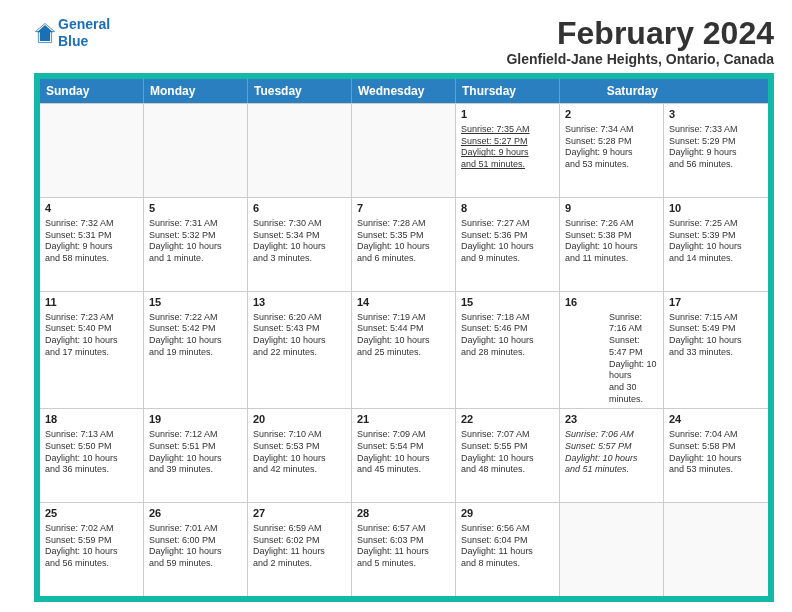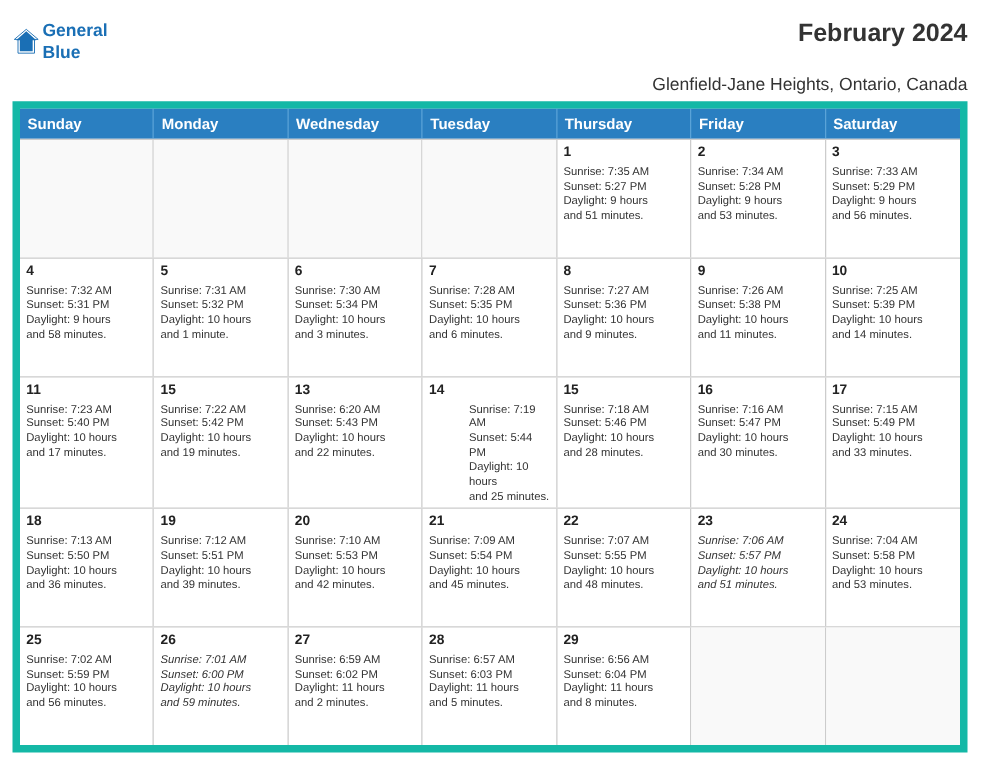--- a/index.html
+++ b/index.html
@@ -6,21 +6,21 @@
     body {
       font-family: Arial, sans-serif;
       background: #fff;
       width: 792px;
       height: 612px;
       overflow: hidden;
     }
     .page {
       width: 792px;
       height: 612px;
-      padding: 16px 18px 10px 10px;
+      padding: 16px 18px 10px 34px;
       display: flex;
       flex-direction: column;
     }
     .header {
       display: flex;
       justify-content: space-between;
       align-items: flex-start;
       margin-bottom: 6px;
     }
     .logo {
@@ -38,51 +38,50 @@
       color: #1a6fb5;
     }
     .logo-icon {
       width: 22px;
       height: 22px;
     }
     .title-block {
       text-align: right;
     }
     .month-title {
-      font-size: 20px;
+      font-size: 32px;
       font-weight: bold;
       color: #333;
       line-height: 1.1;
     }
     .location-title {
       font-size: 14px;
       color: #333;
-      font-weight: 400;
-      margin-top: 21px;
+      font-weight: 700;
     }
     .calendar {
       flex: 1;
       display: flex;
       flex-direction: column;
       border: 6px solid #14b8a6;
     }
     .cal-header {
       display: grid;
       grid-template-columns: repeat(7, 1fr);
       background: #2a7fc1;
     }
     .cal-header-cell {
       color: #fff;
       font-weight: bold;
       font-size: 12px;
       padding: 5px 6px;
       text-align: left;
       border-right: 1px solid #5aa3d8;
     }
-    .cal-header-cell:last-child { border-right: none; }
+    .cal-header-cell:last-child { border-right: none; text-align: right; }
     .cal-body {
       flex: 1;
       display: flex;
       flex-direction: column;
     }
     .cal-row {
       display: grid;
       grid-template-columns: repeat(7, 1fr);
       flex: 1;
       border-top: 1px solid #ccc;
@@ -127,35 +126,34 @@
     <div class="title-block">
       <div class="month-title">February 2024</div>
       <div class="location-title">Glenfield-Jane Heights, Ontario, Canada</div>
     </div>
   </div>
 
   <div class="calendar">
     <div class="cal-header">
       <div class="cal-header-cell">Sunday</div>
       <div class="cal-header-cell">Monday</div>
+      <div class="cal-header-cell">Tuesday</div>
       <div class="cal-header-cell">Wednesday</div>
-      <div class="cal-header-cell">Tuesday</div>
       <div class="cal-header-cell">Thursday</div>
-      <div class="cal-header-cell">Friday</div>
       <div class="cal-header-cell">Saturday</div>
     </div>
     <div class="cal-body" id="cal-body">
     <div class="cal-row">
           <div class="cal-cell empty"></div>
           <div class="cal-cell empty"></div>
           <div class="cal-cell empty"></div>
           <div class="cal-cell empty"></div>
           <div class="cal-cell">
             <div class="day-number">1</div>
-            <div class="cell-text" style="white-space: pre-line;">Sunrise: 7:35 AM
+            <div class="cell-text" style="white-space: pre-line; text-decoration: underline;">Sunrise: 7:35 AM
 Sunset: 5:27 PM
 Daylight: 9 hours
 and 51 minutes.</div>
           </div>
           <div class="cal-cell">
             <div class="day-number">2</div>
             <div class="cell-text" style="white-space: pre-line;">Sunrise: 7:34 AM
 Sunset: 5:28 PM
 Daylight: 9 hours
 and 53 minutes.</div>
@@ -236,35 +234,35 @@
           </div>
           <div class="cal-cell">
             <div class="day-number">13</div>
             <div class="cell-text" style="white-space: pre-line;">Sunrise: 6:20 AM
 Sunset: 5:43 PM
 Daylight: 10 hours
 and 22 minutes.</div>
           </div>
           <div class="cal-cell">
             <div class="day-number">14</div>
-            <div class="cell-text" style="white-space: pre-line; margin-left: 32px;">Sunrise: 7:19 AM
+            <div class="cell-text" style="white-space: pre-line;">Sunrise: 7:19 AM
 Sunset: 5:44 PM
 Daylight: 10 hours
 and 25 minutes.</div>
           </div>
           <div class="cal-cell">
             <div class="day-number">15</div>
             <div class="cell-text" style="white-space: pre-line;">Sunrise: 7:18 AM
 Sunset: 5:46 PM
 Daylight: 10 hours
 and 28 minutes.</div>
           </div>
           <div class="cal-cell">
             <div class="day-number">16</div>
-            <div class="cell-text" style="white-space: pre-line;">Sunrise: 7:16 AM
+            <div class="cell-text" style="white-space: pre-line; margin-left: 44px;">Sunrise: 7:16 AM
 Sunset: 5:47 PM
 Daylight: 10 hours
 and 30 minutes.</div>
           </div>
           <div class="cal-cell">
             <div class="day-number">17</div>
             <div class="cell-text" style="white-space: pre-line;">Sunrise: 7:15 AM
 Sunset: 5:49 PM
 Daylight: 10 hours
 and 33 minutes.</div>
@@ -324,21 +322,21 @@
         <div class="cal-row">
           <div class="cal-cell">
             <div class="day-number">25</div>
             <div class="cell-text" style="white-space: pre-line;">Sunrise: 7:02 AM
 Sunset: 5:59 PM
 Daylight: 10 hours
 and 56 minutes.</div>
           </div>
           <div class="cal-cell">
             <div class="day-number">26</div>
-            <div class="cell-text" style="white-space: pre-line; font-style: italic;">Sunrise: 7:01 AM
+            <div class="cell-text" style="white-space: pre-line;">Sunrise: 7:01 AM
 Sunset: 6:00 PM
 Daylight: 10 hours
 and 59 minutes.</div>
           </div>
           <div class="cal-cell">
             <div class="day-number">27</div>
             <div class="cell-text" style="white-space: pre-line;">Sunrise: 6:59 AM
 Sunset: 6:02 PM
 Daylight: 11 hours
 and 2 minutes.</div>

